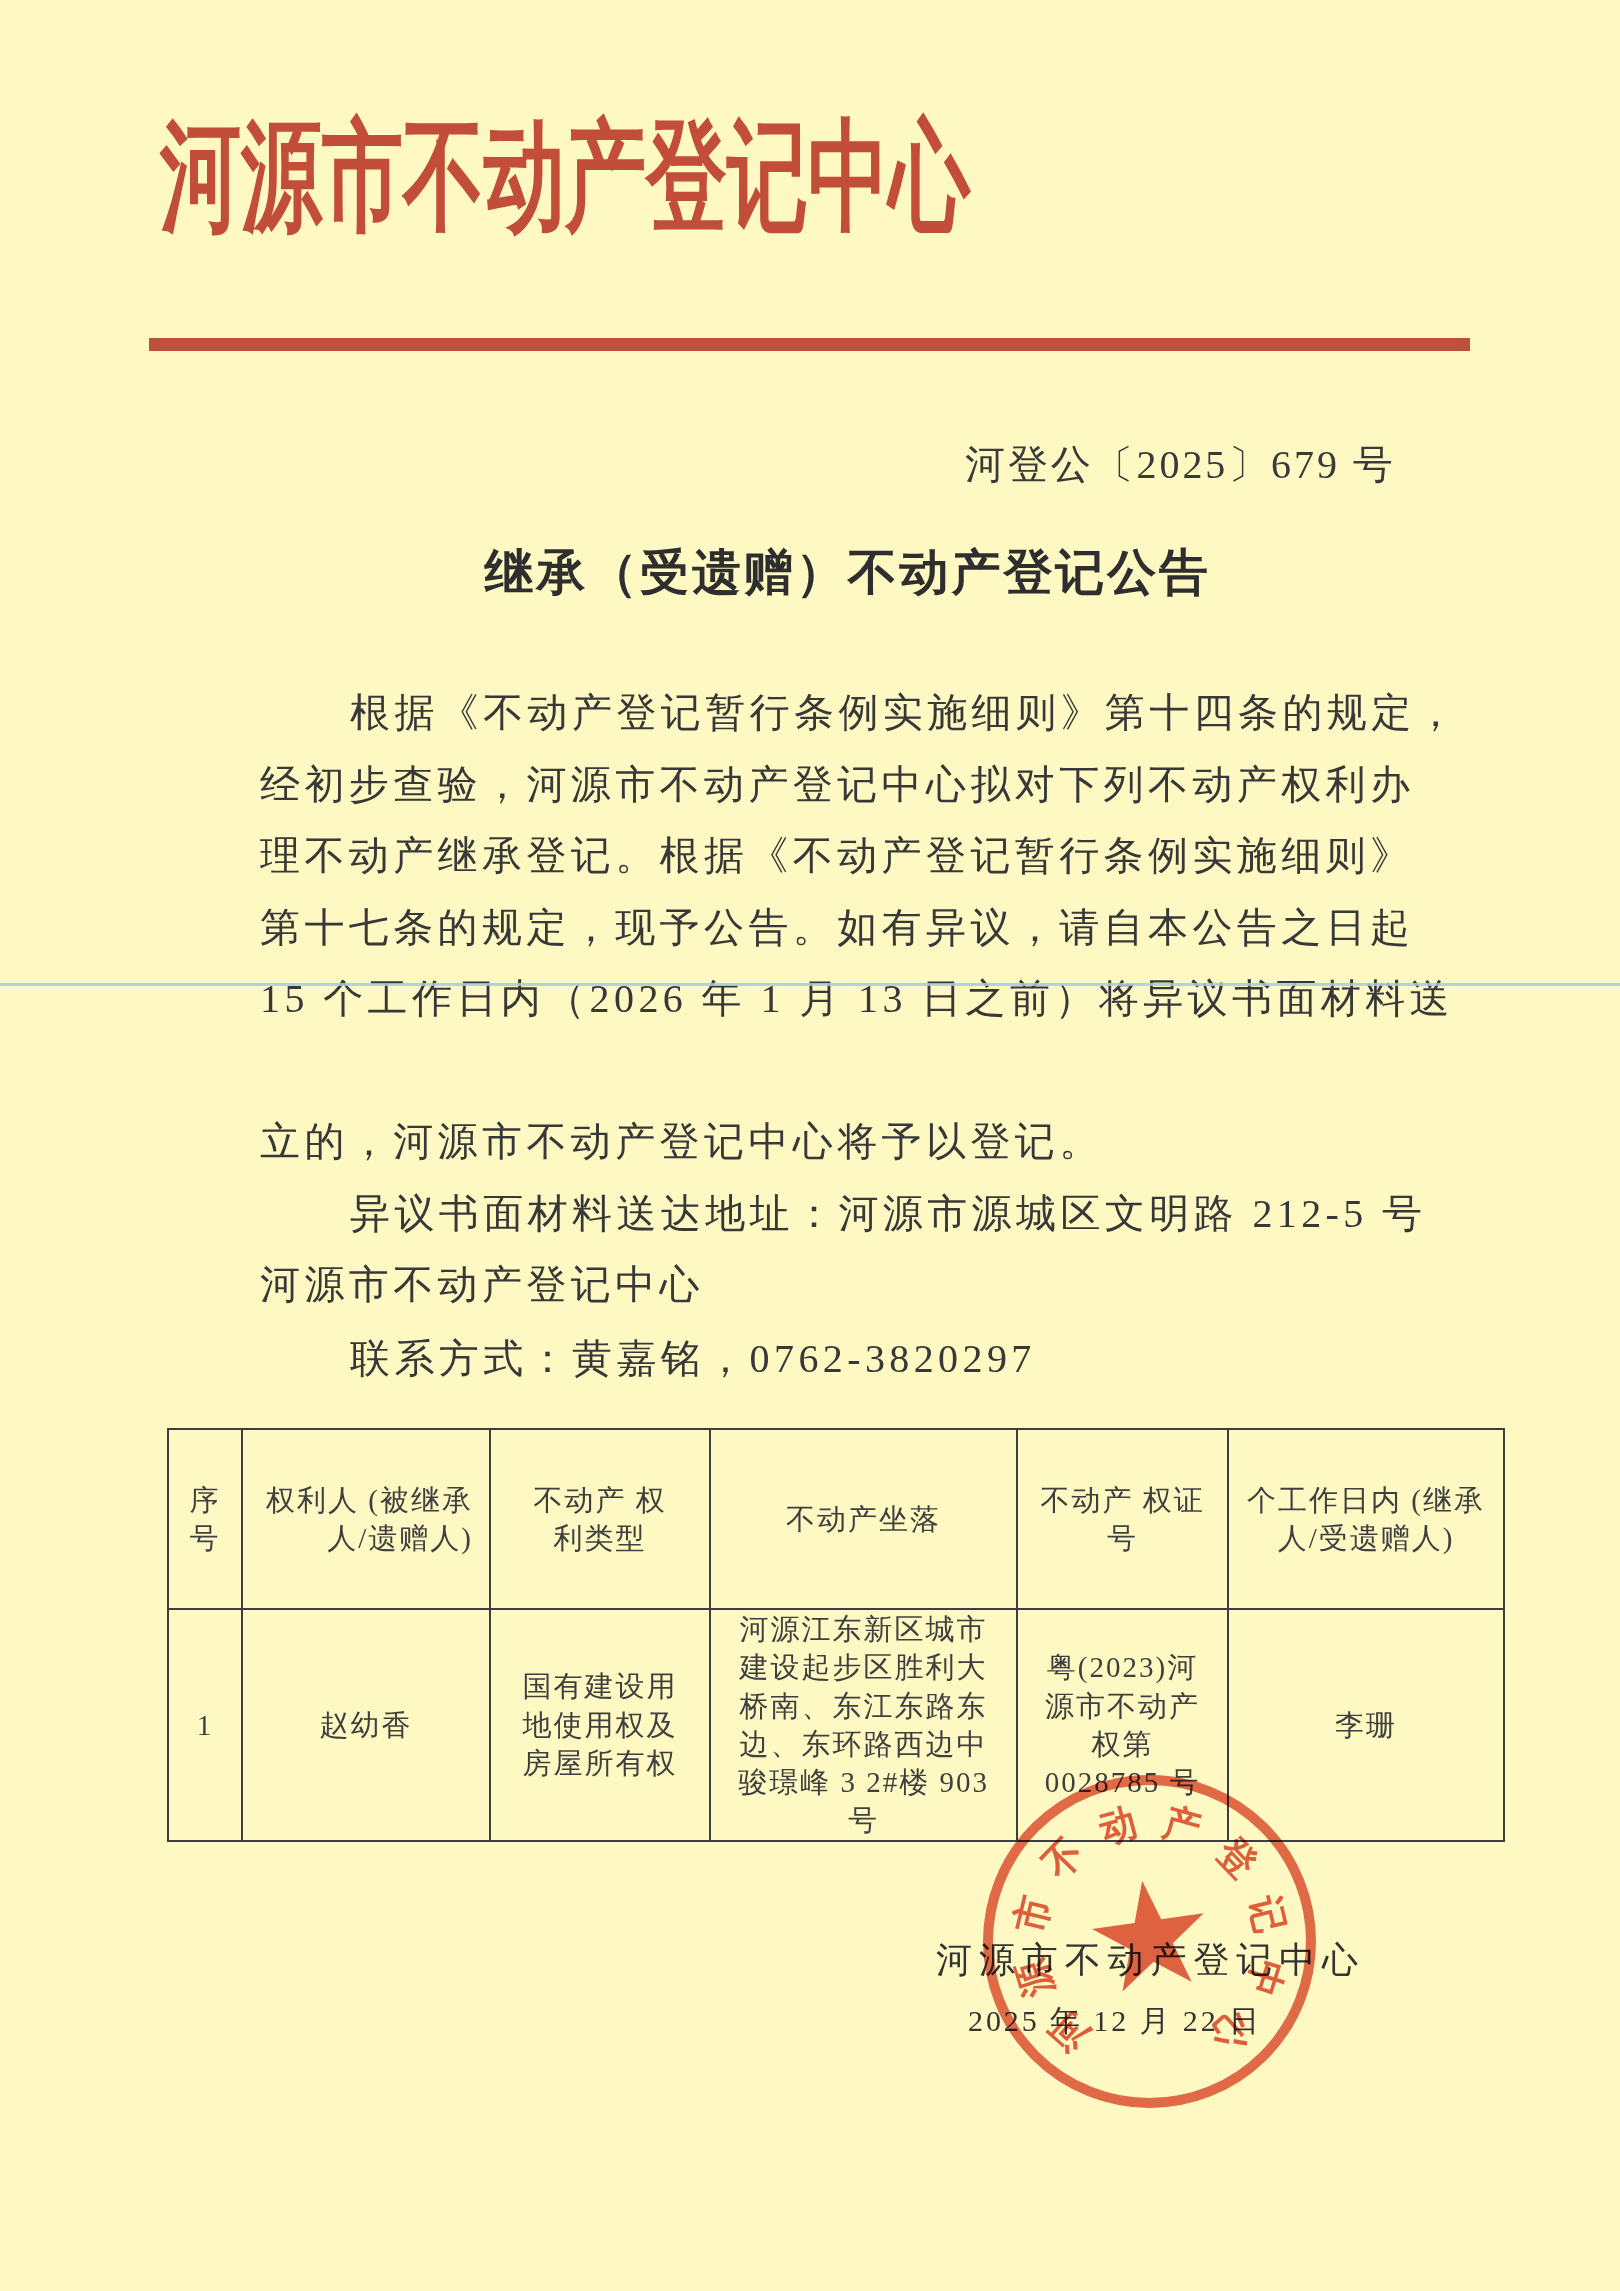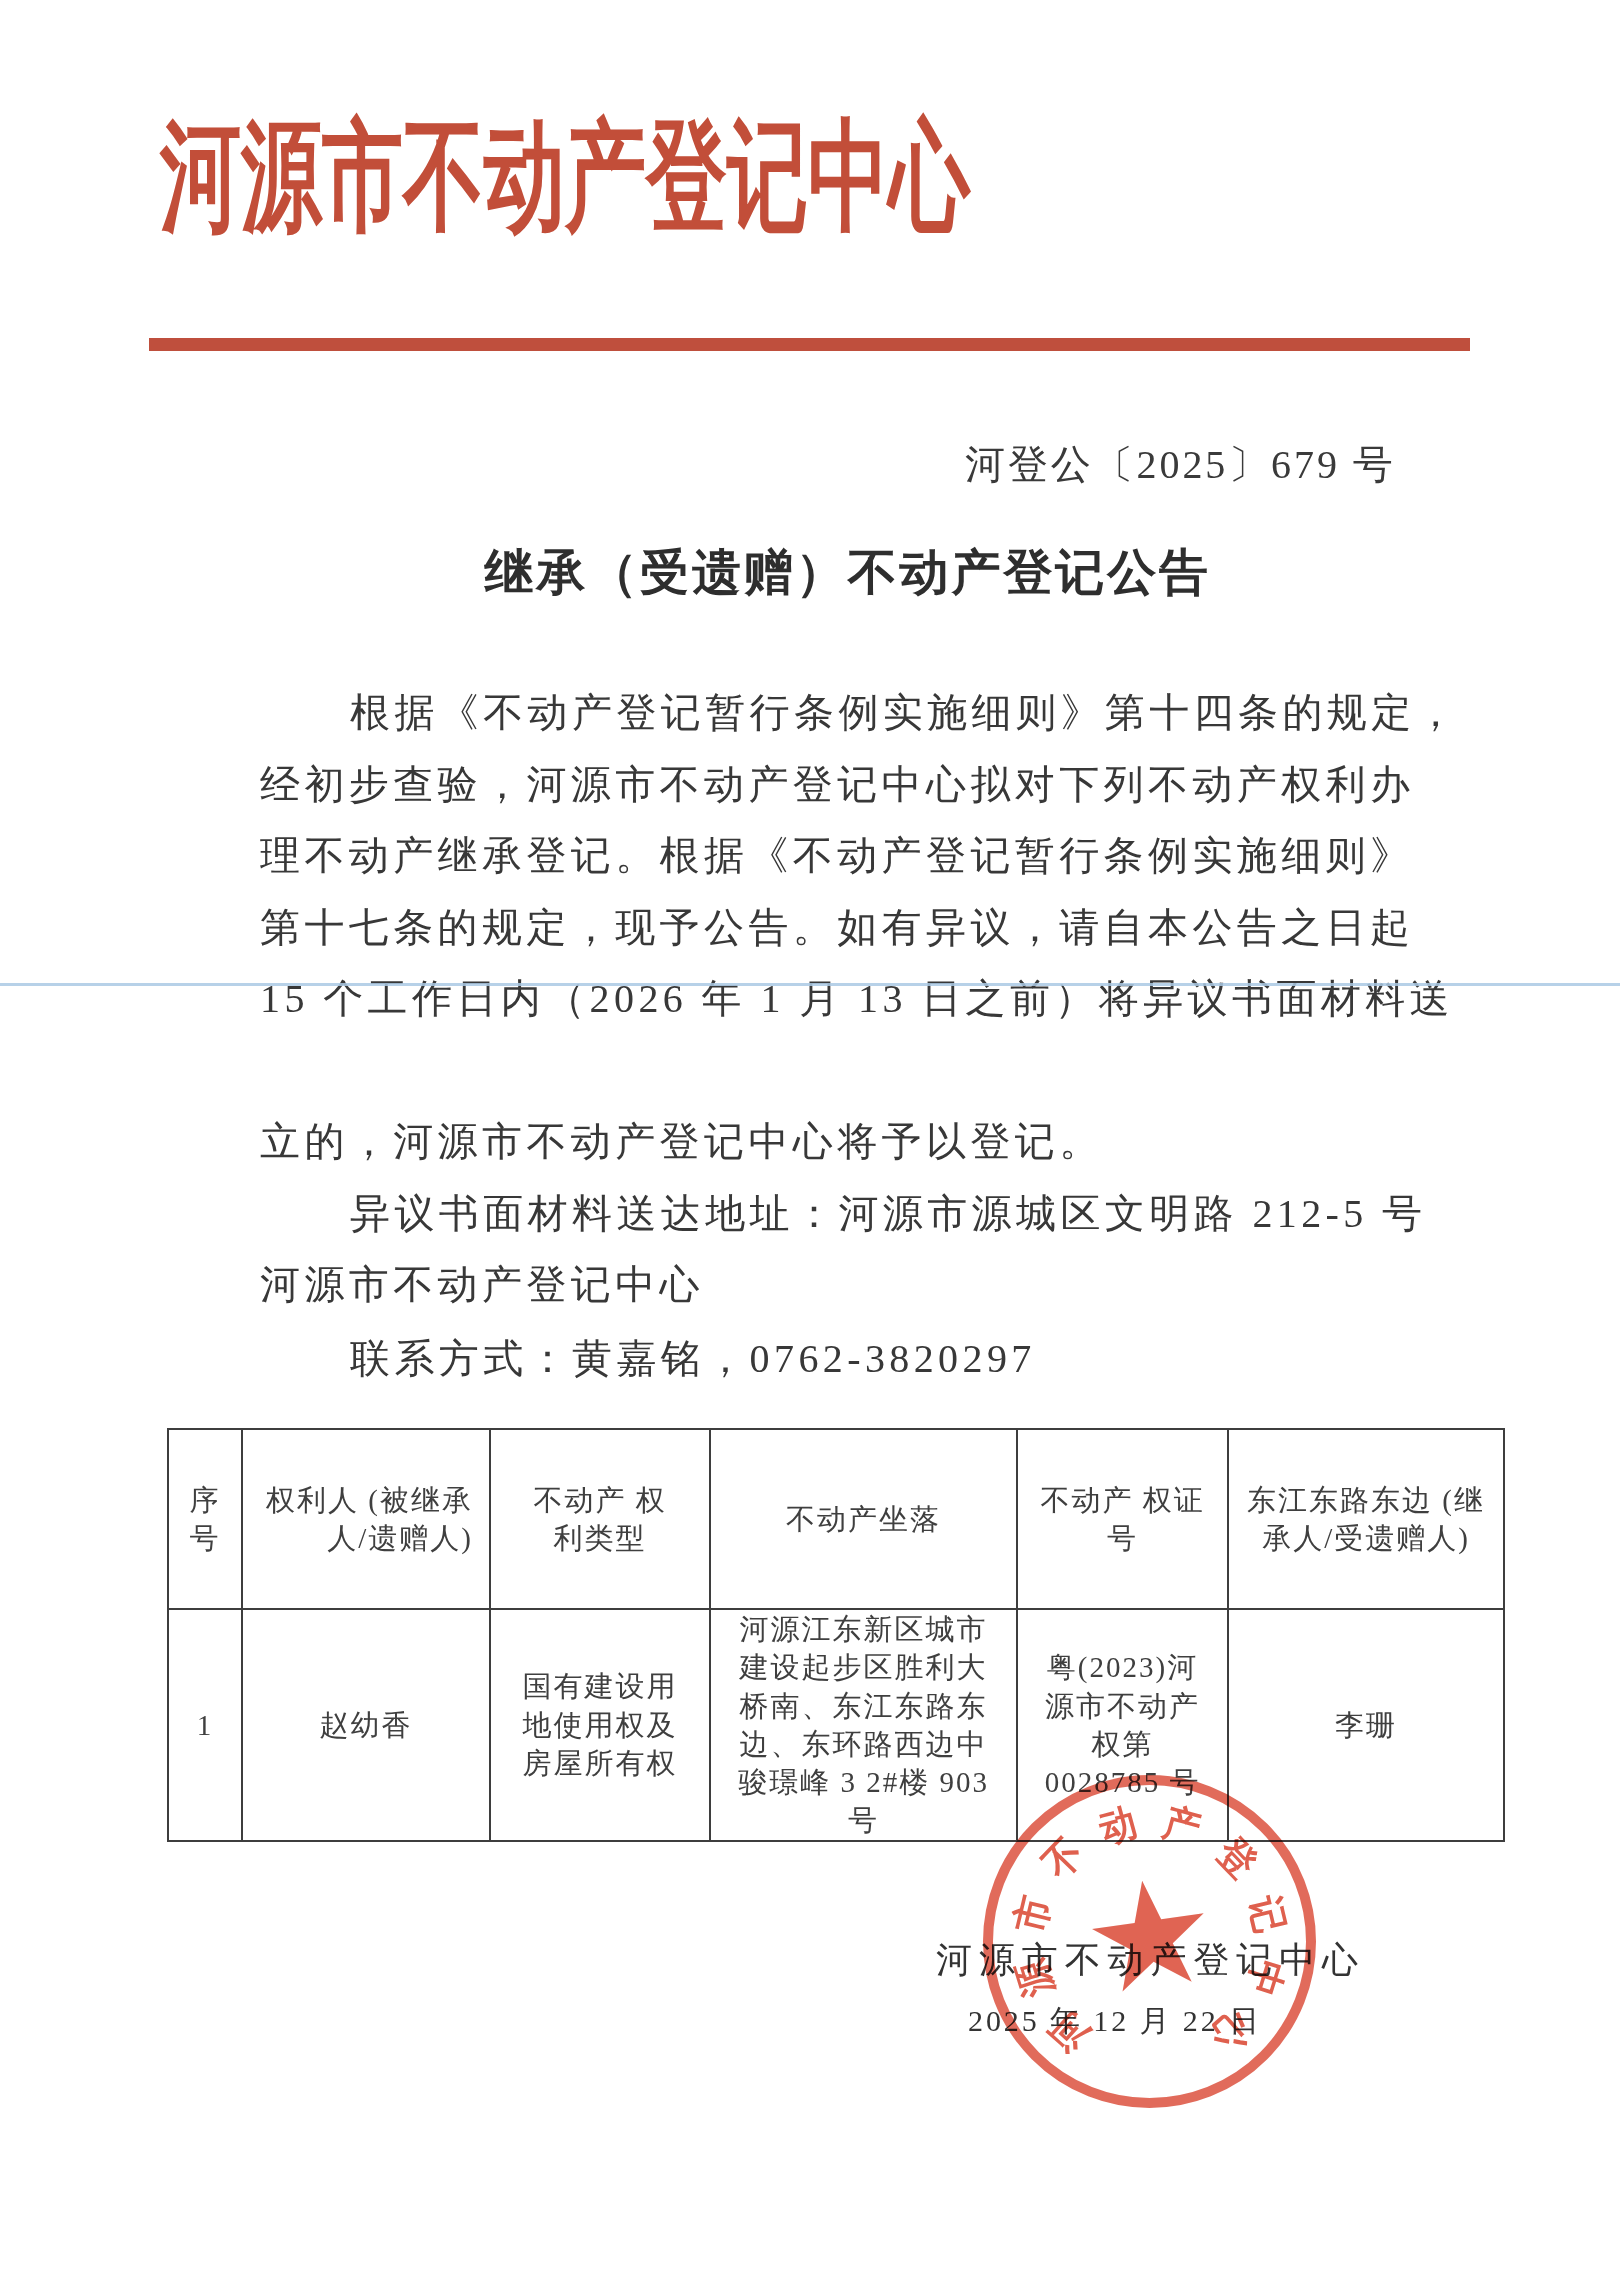--- a/index.html
+++ b/index.html
@@ -1,19 +1,19 @@
 <!DOCTYPE html>
 <html><head>
 <meta charset="utf-8">
 <style>
   html,body{margin:0;padding:0;background:#e8e8e8;}
   .page{
     position:relative;
     width:1620px;height:2292px;
-    background:#ffffff;
+    background:#fef9c3;
     margin:0 auto;
     overflow:hidden;
     font-family:"Liberation Serif","DejaVu Serif",serif;
     color:#383838;
   }
   .org-title{
     position:absolute;left:160px;top:96px;
     margin:0;
     font-size:81px;font-weight:900;
     letter-spacing:0px;
@@ -140,21 +140,21 @@
         <col style="width:211px">
         <col style="width:276px">
     </colgroup>
     <tbody>
       <tr class="hdr">
         <td><span class="cellspan">序号</span></td>
         <td><span class="cellspan w-h2">权利人 (被继承人/遗赠人)</span></td>
         <td><span class="cellspan w-c3">不动产 权利类型</span></td>
         <td><span class="cellspan">不动产坐落</span></td>
         <td><span class="cellspan w-c5">不动产 权证号</span></td>
-        <td><span class="cellspan">东江东路东边 (继承人/受遗赠人)</span></td>
+        <td><span class="cellspan">个工作日内 (继承人/受遗赠人)</span></td>
       </tr>
       <tr class="dat">
         <td><span class="cellspan">1</span></td>
         <td><span class="cellspan">赵幼香</span></td>
         <td><span class="cellspan w-c3">国有建设用地使用权及房屋所有权</span></td>
         <td><span class="cellspan w-c4">河源江东新区城市建设起步区胜利大桥南、东江东路东边、东环路西边中骏璟峰 3 2#楼 903 号</span></td>
         <td><span class="cellspan w-c5">粤(2023)河源市不动产权第 0028785 号</span></td>
         <td><span class="cellspan">李珊</span></td>
       </tr>
     </tbody>

